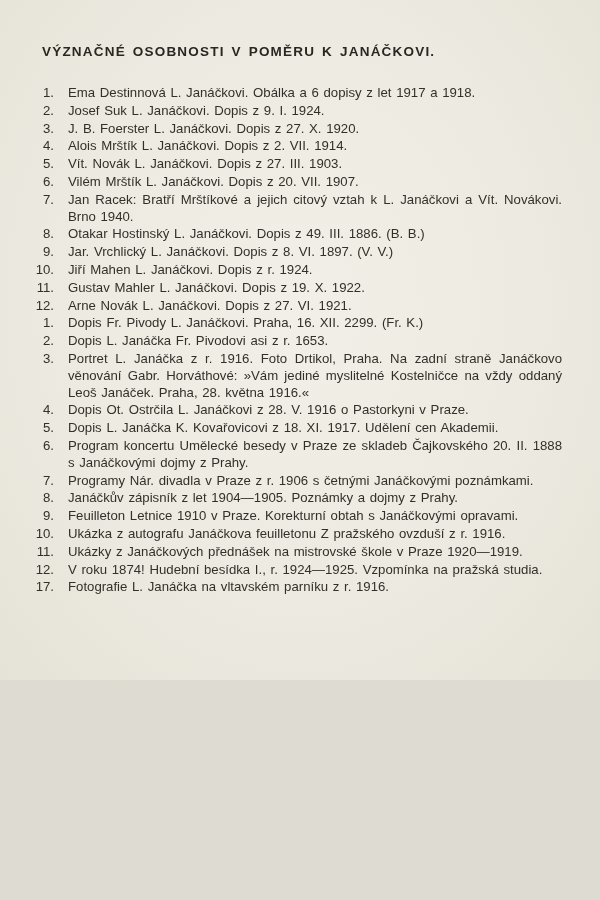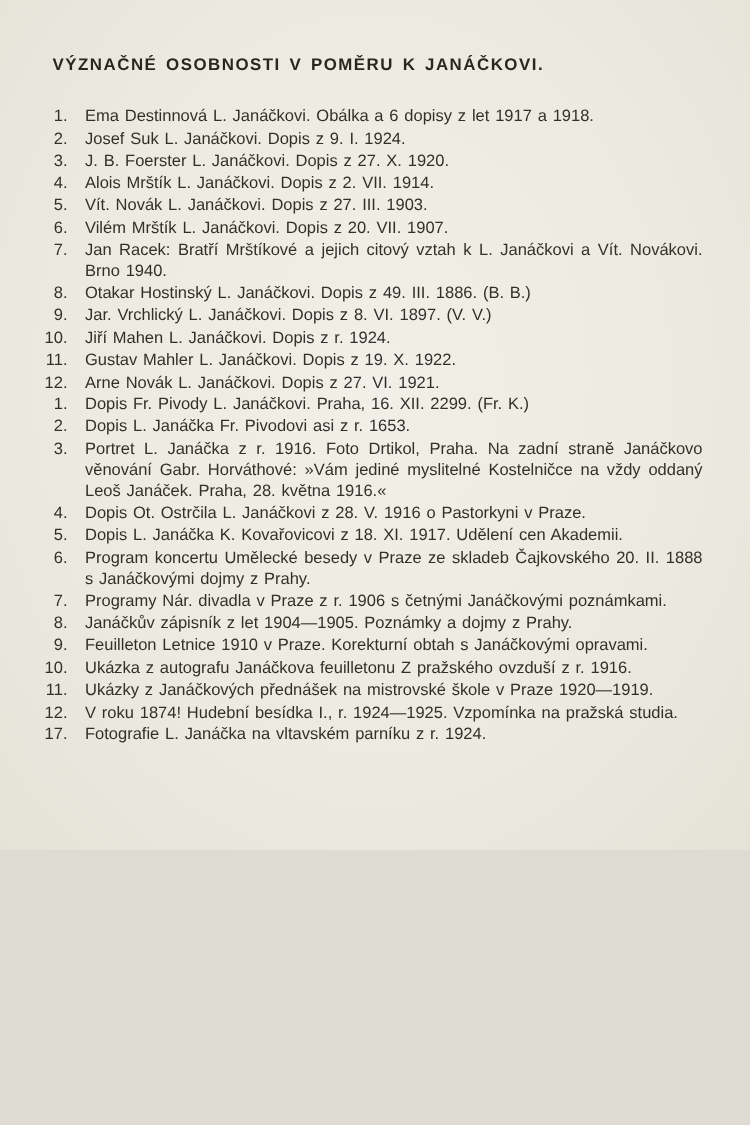--- a/index.html
+++ b/index.html
@@ -198,19 +198,19 @@
         <span class="txt">Ukázky z Janáčkových přednášek na mistrovské škole v Praze 1920—1919.</span>
       </div>
 
       <div class="row">
         <span class="num">12.</span>
         <span class="txt">V roku 1874! Hudební besídka I., r. 1924—1925. Vzpomínka na pražská studia.</span>
       </div>
 
       <div class="row">
         <span class="num">17.</span>
-        <span class="txt">Fotografie L. Janáčka na vltavském parníku z r. 1924.</span>
+        <span class="txt">Fotografie L. Janáčka na vltavském parníku z r. 1916.</span>
       </div>
     </div>
 
   <div class="page-number">26</div>
 
 </div>
 
 </body></html>

